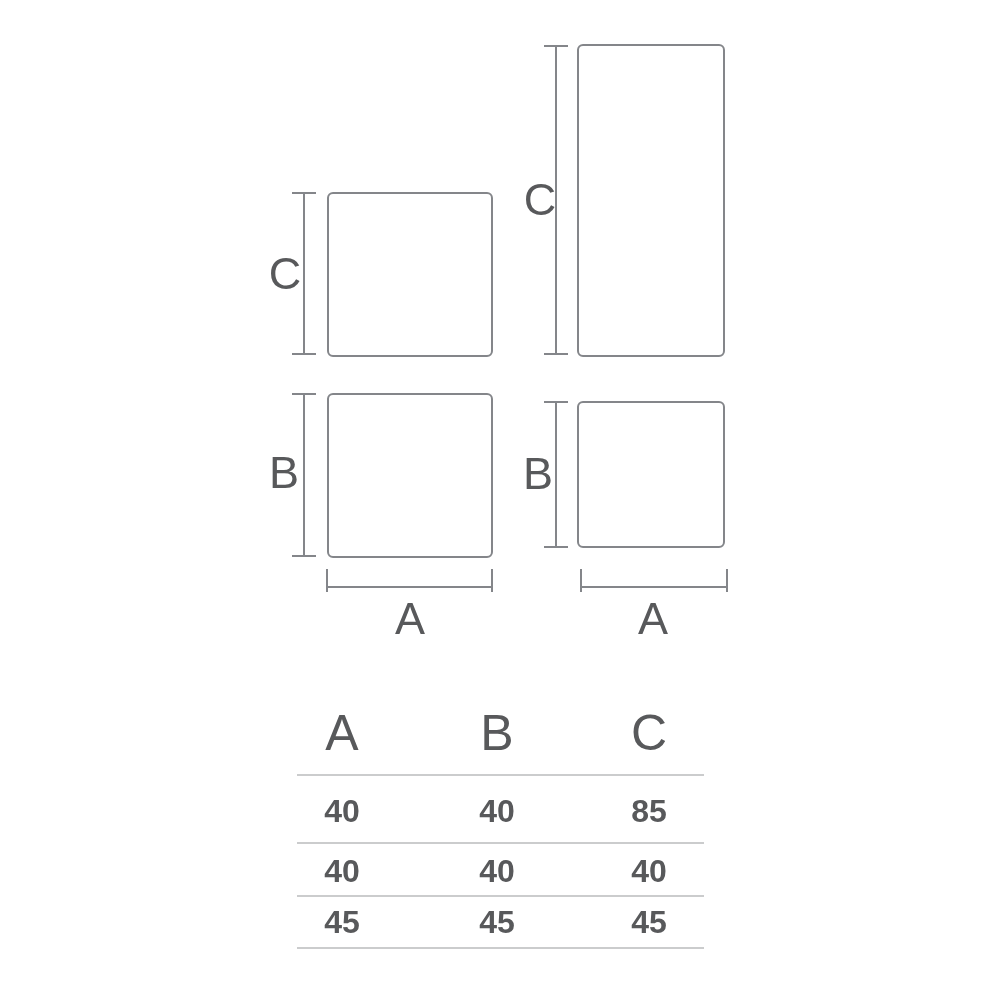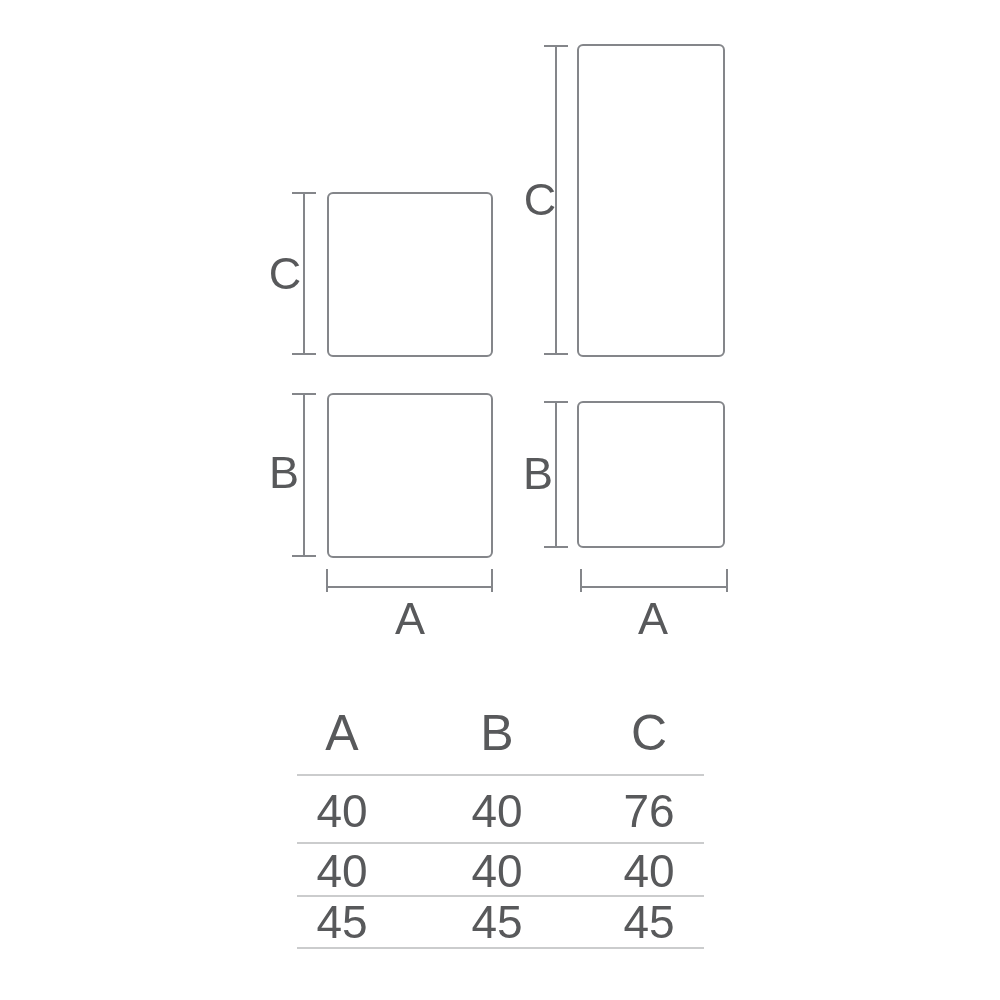--- a/index.html
+++ b/index.html
@@ -26,21 +26,21 @@
   
   .dim-label{
     position:absolute;width:60px;height:56px;
     display:flex;align-items:center;justify-content:center;
     font-size:45px;color:var(--text,#58595b);
   }
   
   .tline{position:absolute;left:297px;width:407px;height:2px;background:var(--tline,#cbcccd);}
   .tcell{position:absolute;width:140px;text-align:center;color:var(--text,#58595b);}
   .th{font-size:50px;line-height:56px;height:56px;}
-  .td{font-size:46px;line-height:48px;height:48px;}
+  .td{font-size:32px;line-height:48px;height:48px;font-weight:bold;}
   .col-a{left:272px;}
   .col-b{left:427px;}
   .col-c{left:579px;}
 </style>
 </head>
 <body>
 
 <div class="canvas">
 
   <div class="rect" style="left:327px;top:192px;width:166px;height:165px;"></div>
@@ -89,21 +89,21 @@
 
   <div>
     <div class="tcell th col-a" style="top:705px;">A</div>
     <div class="tcell th col-b" style="top:705px;">B</div>
     <div class="tcell th col-c" style="top:705px;">C</div>
 
     <div class="tline" style="top:774px;"></div>
 
     <div class="tcell td col-a" style="top:787px;">40</div>
     <div class="tcell td col-b" style="top:787px;">40</div>
-    <div class="tcell td col-c" style="top:787px;">76</div>
+    <div class="tcell td col-c" style="top:787px;">85</div>
 
     <div class="tline" style="top:842px;"></div>
 
     <div class="tcell td col-a" style="top:847px;">40</div>
     <div class="tcell td col-b" style="top:847px;">40</div>
     <div class="tcell td col-c" style="top:847px;">40</div>
 
     <div class="tline" style="top:895px;"></div>
 
     <div class="tcell td col-a" style="top:898px;">45</div>

